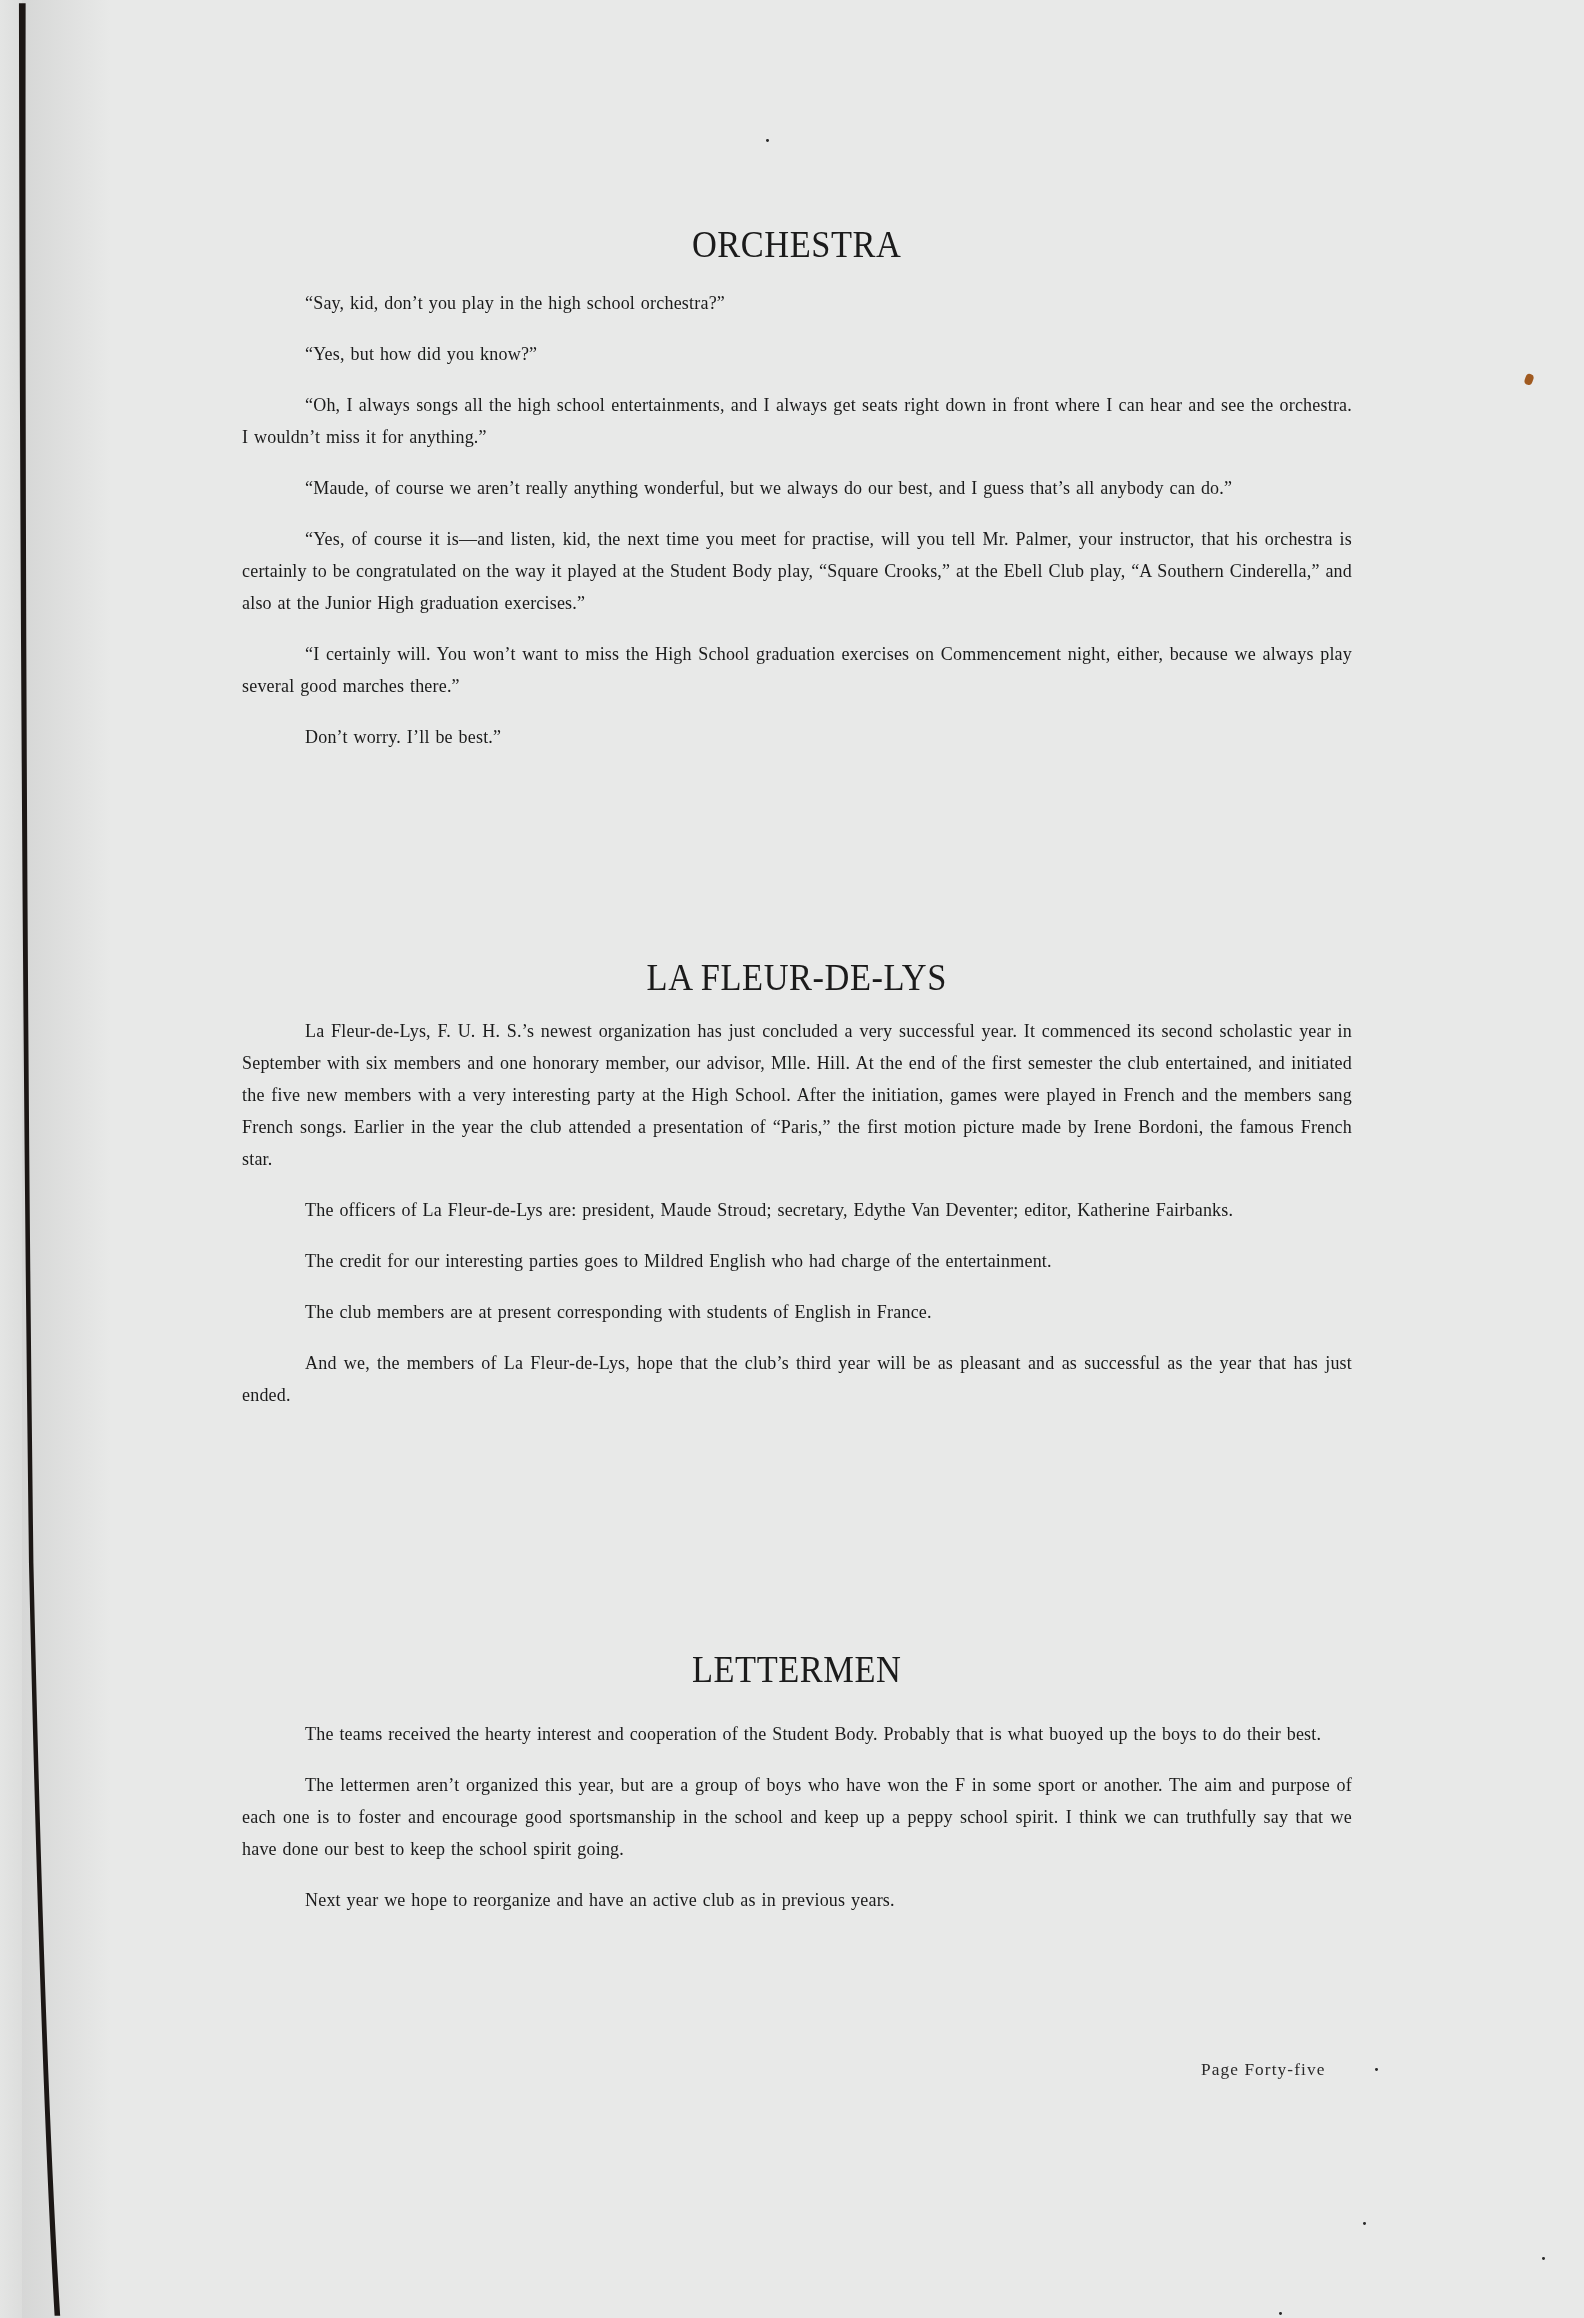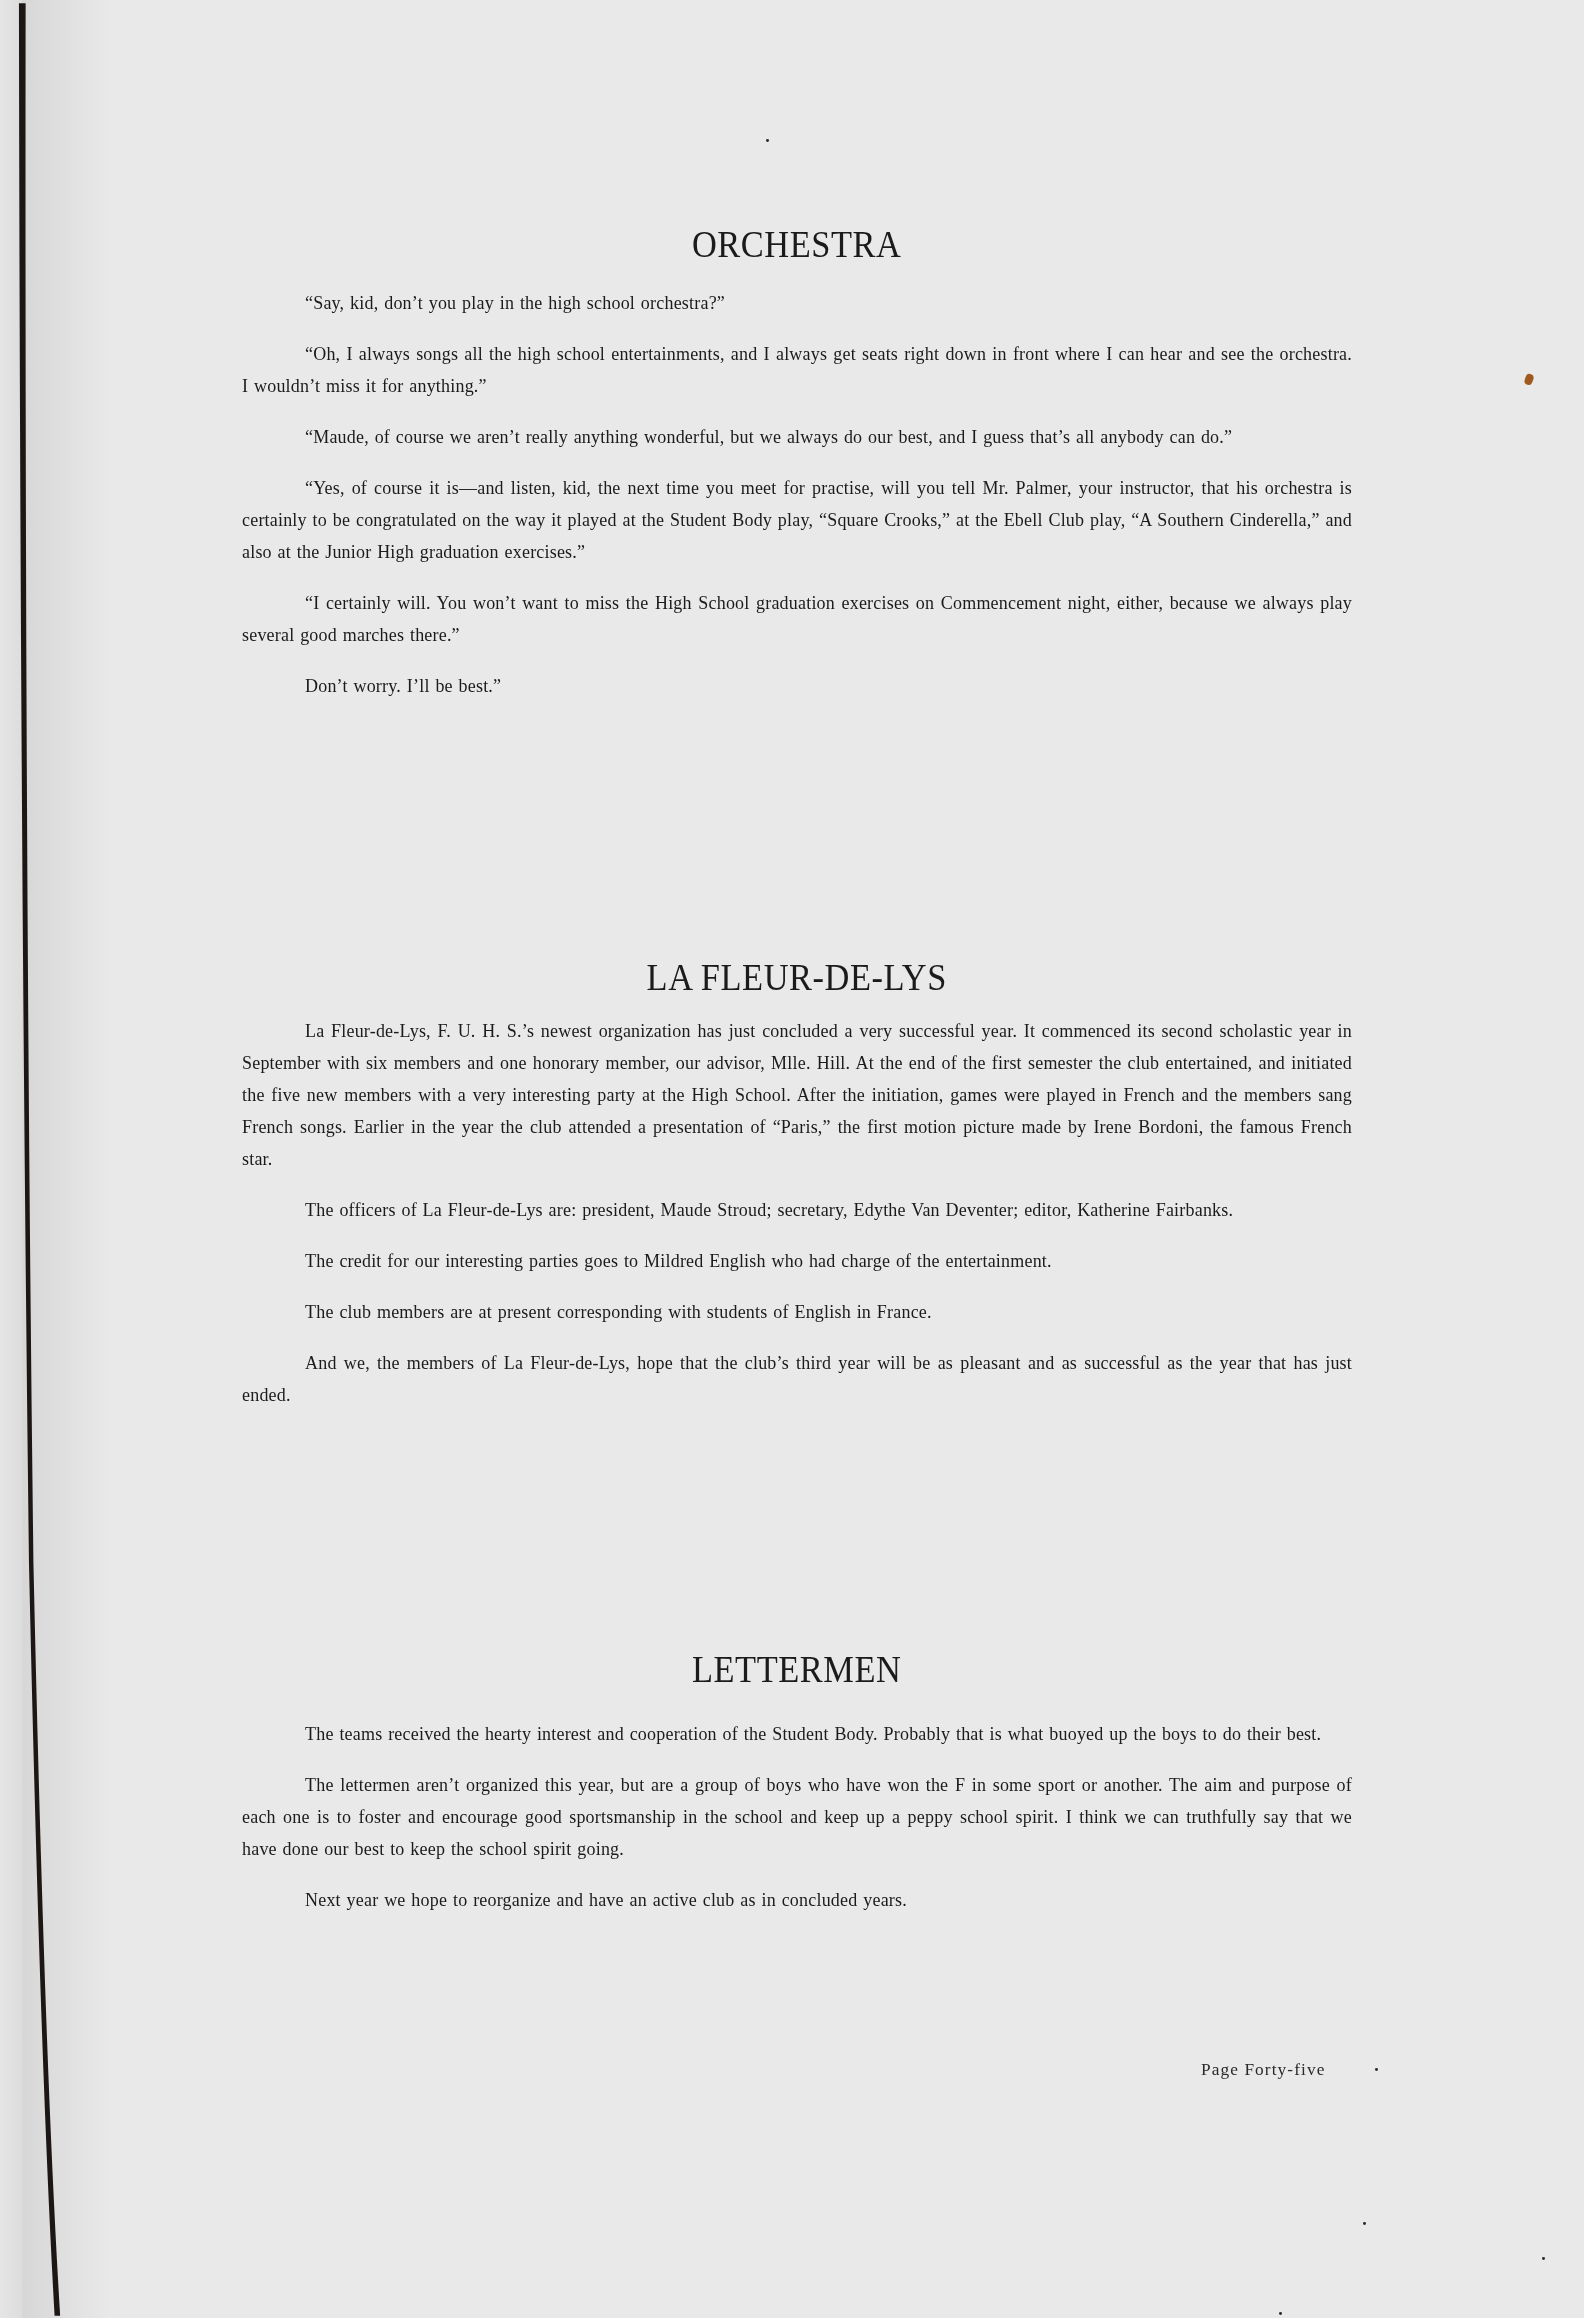--- a/index.html
+++ b/index.html
@@ -96,37 +96,38 @@
 <div class="speck brown"></div>
 <div class="speck dot" style="left:766px; top:139px;"></div>
 <div class="speck dot" style="left:1375px; top:2068px;"></div>
 <div class="speck dot" style="left:1363px; top:2222px;"></div>
 <div class="speck dot" style="left:1279px; top:2312px;"></div>
 <div class="speck dot" style="left:1542px; top:2257px;"></div>
 
 <h2 class="heading" style="top:226px;">ORCHESTRA</h2>
 <div class="section-body" style="top:287px;">
   <p class="para ragged">“Say, kid, don’t you play in the high school orchestra?”</p>
+  <p class="para ragged">“Yes, but how did you know?”</p>
   <p class="para">“Oh, I always songs all the high school entertainments, and I always get seats right down in front where I can hear and see the orchestra. I wouldn’t miss it for anything.”</p>
   <p class="para">“Maude, of course we aren’t really anything wonderful, but we always do our best, and I guess that’s all anybody can do.”</p>
   <p class="para">“Yes, of course it is—and listen, kid, the next time you meet for practise, will you tell Mr. Palmer, your instructor, that his orchestra is certainly to be congratulated on the way it played at the Student Body play, “Square Crooks,” at the Ebell Club play, “A Southern Cinderella,” and also at the Junior High graduation exercises.”</p>
   <p class="para">“I certainly will. You won’t want to miss the High School graduation exercises on Commencement night, either, because we always play several good marches there.”</p>
   <p class="para ragged">Don’t worry. I’ll be best.”</p>
 </div>
 
 <h2 class="heading" style="top:959px;">LA FLEUR-DE-LYS</h2>
 <div class="section-body" style="top:1015px;">
   <p class="para">La Fleur-de-Lys, F. U. H. S.’s newest organization has just concluded a very successful year. It commenced its second scholastic year in September with six members and one honorary member, our advisor, Mlle. Hill. At the end of the first semester the club entertained, and initiated the five new members with a very interesting party at the High School. After the initiation, games were played in French and the members sang French songs. Earlier in the year the club attended a presentation of “Paris,” the first motion picture made by Irene Bordoni, the famous French star.</p>
   <p class="para">The officers of La Fleur-de-Lys are: president, Maude Stroud; secretary, Edythe Van Deventer; editor, Katherine Fairbanks.</p>
   <p class="para">The credit for our interesting parties goes to Mildred English who had charge of the entertainment.</p>
   <p class="para">The club members are at present corresponding with students of English in France.</p>
   <p class="para">And we, the members of La Fleur-de-Lys, hope that the club’s third year will be as pleasant and as successful as the year that has just ended.</p>
 </div>
 
 <h2 class="heading" style="top:1651px;">LETTERMEN</h2>
 <div class="section-body" style="top:1718px;">
   <p class="para">The teams received the hearty interest and cooperation of the Student Body. Probably that is what buoyed up the boys to do their best.</p>
   <p class="para">The lettermen aren’t organized this year, but are a group of boys who have won the F in some sport or another. The aim and purpose of each one is to foster and encourage good sportsmanship in the school and keep up a peppy school spirit. I think we can truthfully say that we have done our best to keep the school spirit going.</p>
-  <p class="para ragged">Next year we hope to reorganize and have an active club as in concluded years.</p>
+  <p class="para ragged">Next year we hope to reorganize and have an active club as in previous years.</p>
 </div>
 
 <div class="footer">Page Forty-five</div>
 
 
 </body></html>

